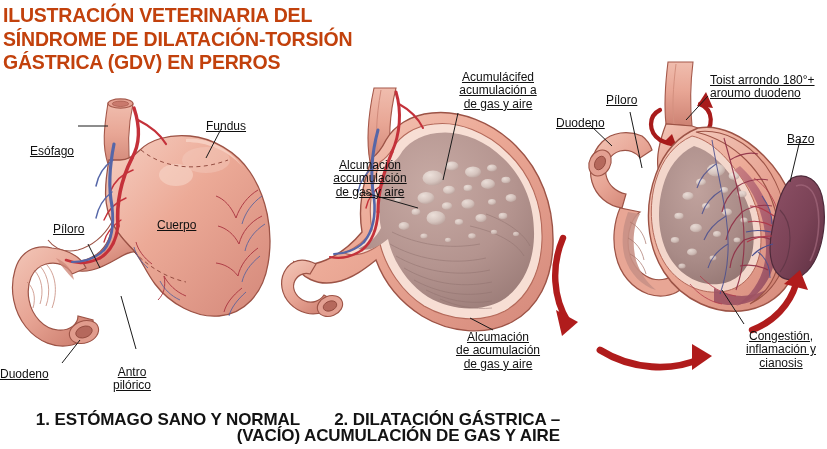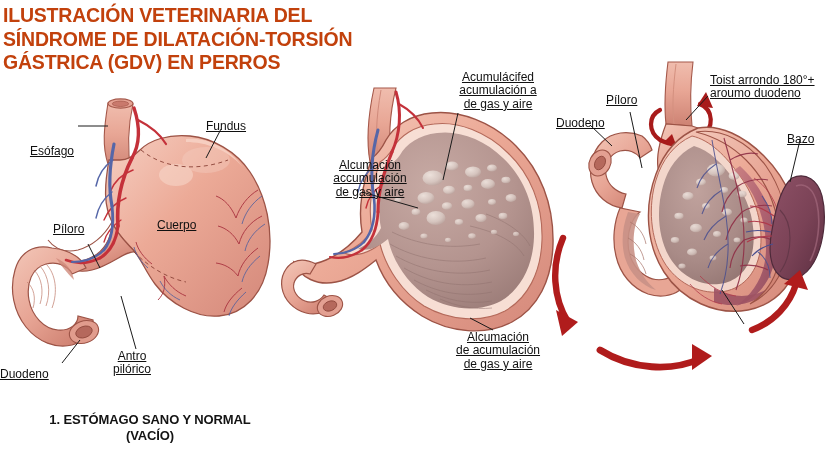--- a/index.html
+++ b/index.html
@@ -14,22 +14,22 @@
   
   .title{
     position:absolute;left:3px;top:4px;width:420px;
     font-size:19.5px;line-height:23.5px;font-weight:bold;
     letter-spacing:-0.2px;color:#c2410c;white-space:pre-line;
   }
 
   
   .caption{
     position:absolute;bottom:6px;
-    font-size:13px;line-height:15.5px;font-weight:bold;
-    text-align:center;color:#131313;white-space:pre-line;
+    font-size:17px;line-height:15.5px;font-weight:bold;
+    text-align:right;color:#131313;white-space:pre-line;
     letter-spacing:-0.1px;
   }
   .cap1{left:0;width:300px;}
   .cap2{left:288px;width:272px;}
   .cap3{left:551px;width:276px;}
 
   
   .lbl{
     position:absolute;font-size:12px;line-height:13.4px;
     color:#101010;white-space:pre-line;text-decoration:underline;
@@ -481,35 +481,40 @@
         <path d="M744,324 L722,290"></path>
       </g>
     </g>
   </svg>
 
   <div class="lbl rt" style="left:0px;top:113px;width:74px;margin-top:32px;">Esófago</div>
   <div class="lbl" style="left:206px;top:104px;width:80px;margin-top:16px;">Fundus</div>
   <div class="lbl" style="left:53px;top:223px;width:60px;">Píloro</div>
   <div class="lbl" style="left:157px;top:219px;width:62px;">Cuerpo</div>
   <div class="lbl" style="left:0px;top:368px;width:74px;">Duodeno</div>
-  <div class="lbl ctr" style="left:96px;top:350px;width:72px;">Antro
+  <div class="lbl ctr" style="left:96px;top:366px;width:72px;">Antro
 pilórico</div>
 
   <div class="lbl ctr" style="left:442px;top:71px;width:112px;">Acumulácifed
 acumulación a
 de gas y aire</div>
   <div class="lbl ctr" style="left:288px;top:159px;width:84px;margin-left:40px;">Alcumación
 accumulación
 de gas y aire</div>
   <div class="lbl ctr" style="left:441px;top:331px;width:114px;">Alcumación
 de acumulación
 de gas y aire</div>
 
   <div class="lbl" style="left:710px;top:74px;width:120px;">Toist arrondo 180°+
 aroumo duodeno</div>
   <div class="lbl" style="left:606px;top:94px;width:58px;">Píloro</div>
   <div class="lbl" style="left:556px;top:117px;width:72px;">Duodeno</div>
   <div class="lbl" style="left:787px;top:133px;width:44px;">Bazo</div>
+  <div class="lbl ctr" style="left:735px;top:330px;width:92px;">Congestión,
+inflamación y
+cianosis</div>
 
   <div class="caption cap1">1. ESTÓMAGO SANO Y NORMAL
 (VACÍO)</div>
+  <div class="caption cap2">2. DILATACIÓN GÁSTRICA –
+ACUMULACIÓN DE GAS Y AIRE</div>
 
 </div>
 
 </body></html>

